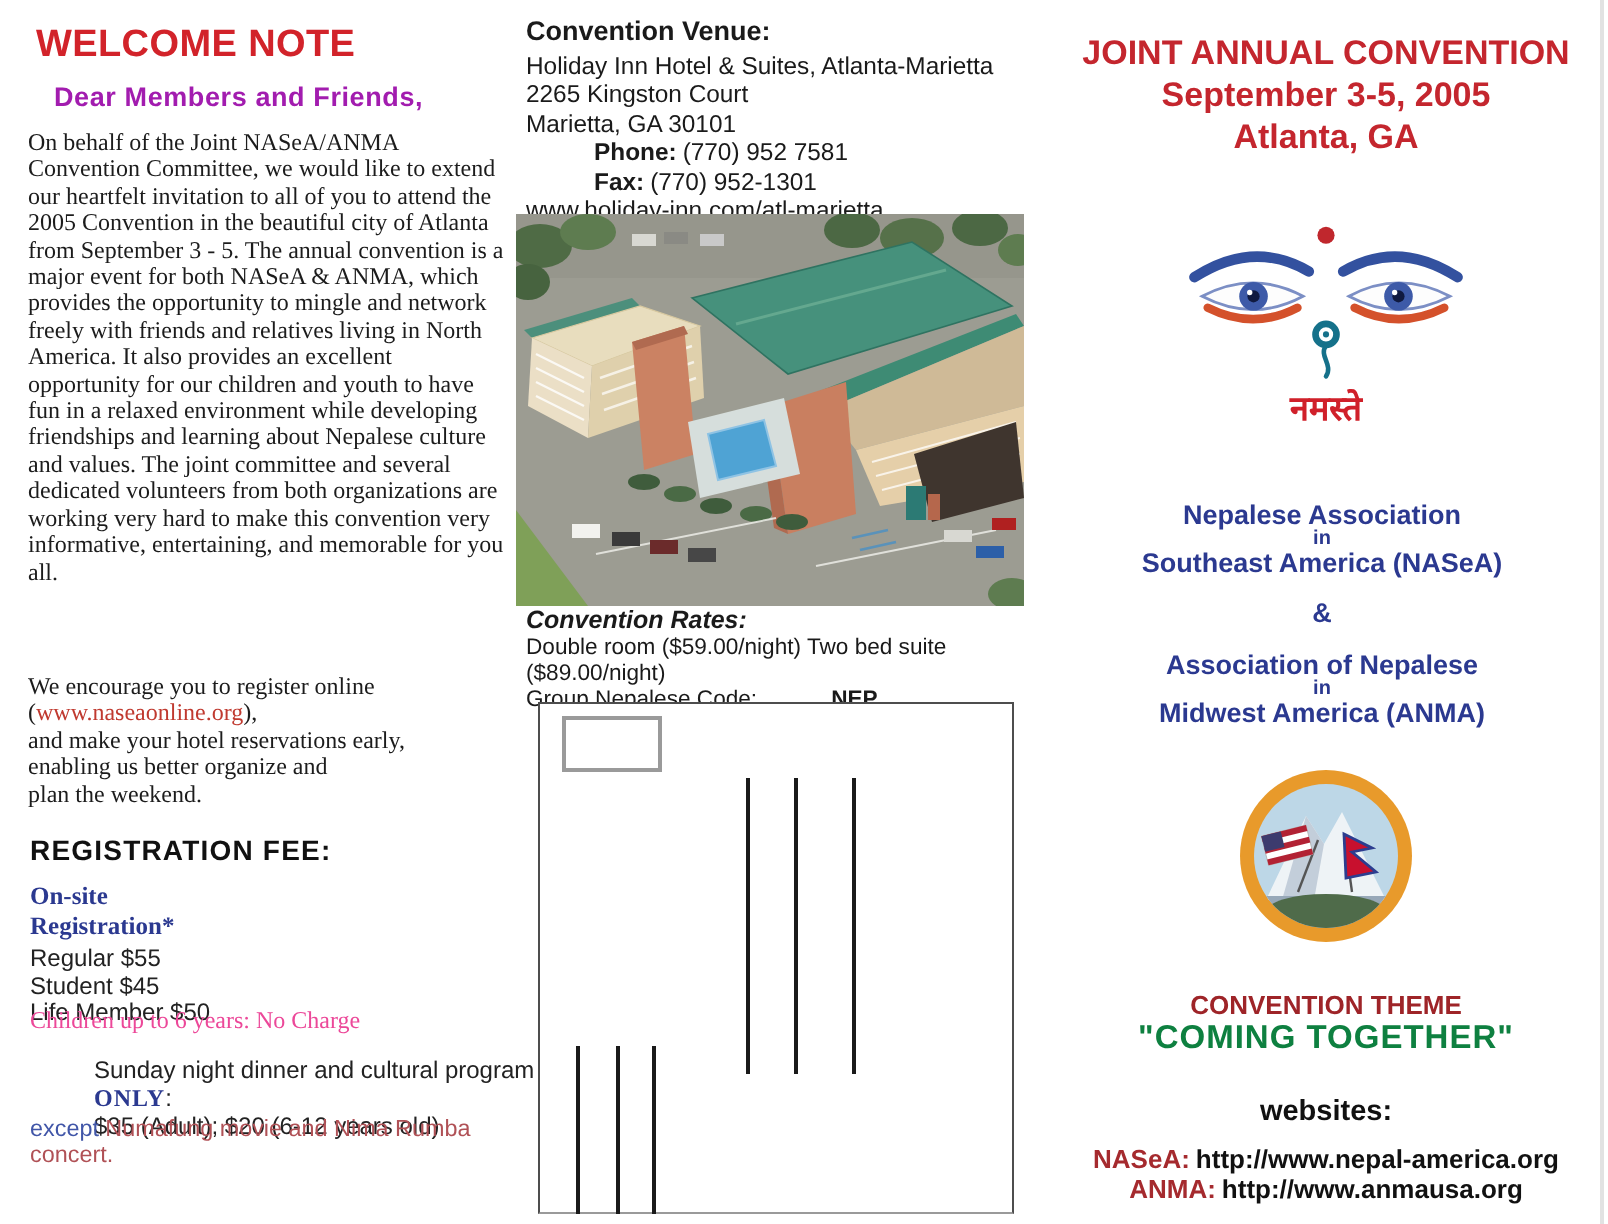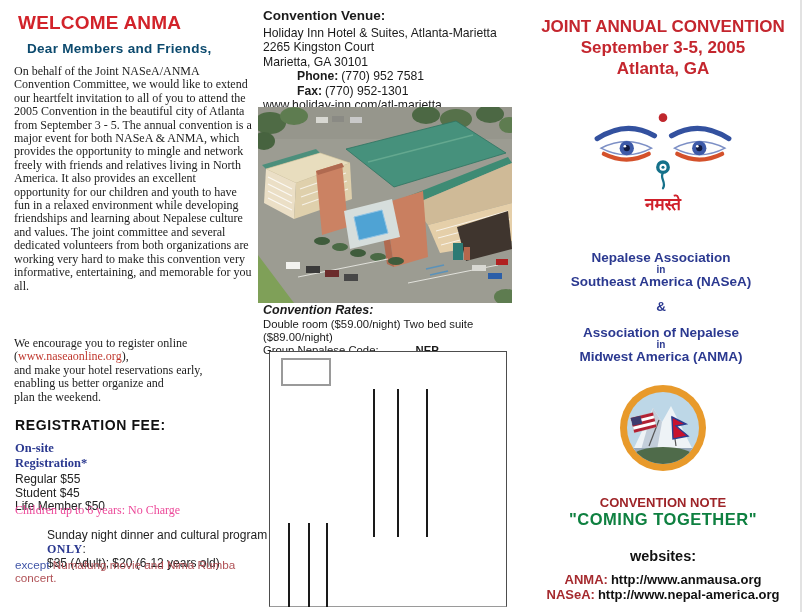--- a/index.html
+++ b/index.html
@@ -6,21 +6,21 @@
   html,body { background:#fff; }
   .page {
     position:relative; width:804px; height:612px; background:#ffffff;
     overflow:hidden; font-family:"Liberation Sans", sans-serif; color:#1a1a1a;
   }
   .page-edge { position:absolute; left:800px; top:0; width:2px; height:612px; background:#e2e2e2; }
 
   
   .col-left { position:absolute; left:13px; top:0; width:240px; height:612px; }
   .welcome-title { position:absolute; left:5px; top:12px; font-size:19px; font-weight:bold; color:#d2232a; letter-spacing:0.2px; }
-  .salutation { position:absolute; left:14px; top:41px; font-size:13.5px; font-weight:bold; color:#0c4a6e; letter-spacing:0.3px; }
+  .salutation { position:absolute; left:14px; top:41px; font-size:13.5px; font-weight:bold; color:#a21caf; letter-spacing:0.3px; }
   .body-serif { font-family:"Liberation Serif", serif; font-size:12px; line-height:13.4px; color:#1c1c1c; white-space:pre-line; }
   .para1 { position:absolute; left:1px; top:65px; width:239px; }
   .para2 { position:absolute; left:1px; top:337px; width:239px; }
   .inline-url { color:#c03a30; }
   .reg-title { position:absolute; left:2px; top:417px; font-size:14px; font-weight:bold; letter-spacing:0.6px; color:#111; }
   .reg-cols { position:absolute; left:2px; top:441px; display:flex; }
   .reg-col { width:110px; }
   .reg-col + .reg-col { margin-left:12px; }
   .reg-header { font-family:"Liberation Serif", serif; font-weight:bold; font-size:12.5px; color:#2b3990; margin-bottom:2px; }
   .reg-row { font-size:12px; line-height:13.6px; color:#222; }
@@ -61,21 +61,21 @@
   .websites-label { position:absolute; top:548px; left:0; right:0; color:#111; font-weight:bold; font-size:14.5px; }
   .site-links { position:absolute; top:572px; left:0; right:0; font-weight:bold; font-size:13px; line-height:15px; color:#111; }
   .site-label { color:#a52a2e; }
 </style>
 </head>
 <body>
 
 <div class="page">
 
   <div class="col-left">
-    <div class="welcome-title">WELCOME ANMA</div>
+    <div class="welcome-title">WELCOME NOTE</div>
     <div class="salutation">Dear Members and Friends,</div>
     <div class="body-serif para1">On behalf of the Joint NASeA/ANMA Convention Committee, we would like to extend our heartfelt invitation to all of you to attend the 2005 Convention in the beautiful city of Atlanta from September 3 - 5. The annual convention is a major event for both NASeA &amp; ANMA, which provides the opportunity to mingle and network freely with friends and relatives living in North America. It also provides an excellent opportunity for our children and youth to have fun in a relaxed environment while developing friendships and learning about Nepalese culture and values. The joint committee and several dedicated volunteers from both organizations are working very hard to make this convention very informative, entertaining, and memorable for you all.</div>
     <div class="body-serif para2"><span>We encourage you to register online
 (</span><span class="inline-url">www.naseaonline.org</span><span>),
 and make your hotel reservations early,
 enabling us better organize and
 plan the weekend.</span></div>
 
     <div class="reg-title">REGISTRATION FEE:</div>
 
@@ -249,23 +249,23 @@
             <rect x="13" y="37" width="23" height="3" fill="#b22234"></rect>
             <rect x="13" y="43" width="23" height="3" fill="#b22234"></rect>
             <rect x="13" y="31" width="10" height="8" fill="#3c3b6e"></rect>
           </g>
           <line x1="57" y1="62" x2="53" y2="33" stroke="#555555" stroke-width="1.2"></line>
           <path d="M53,33 L67,40 L57,42 L69,52 L54,55 Z" fill="#c8102e" stroke="#2c3d8f" stroke-width="1.4"></path>
         </g>
       </svg>
     </div>
 
-    <div class="theme-label">CONVENTION NOTE</div>
+    <div class="theme-label">CONVENTION THEME</div>
     <div class="theme-value">"COMING TOGETHER"</div>
     <div class="websites-label">websites:</div>
     <div class="site-links">
+      <div><span class="site-label">NASeA:</span><span class="val">http://www.nepal-america.org</span></div>
       <div><span class="site-label">ANMA:</span><span class="val">http://www.anmausa.org</span></div>
-      <div><span class="site-label">NASeA:</span><span class="val">http://www.nepal-america.org</span></div>
     </div>
   </div>
 
   <div class="page-edge"></div>
 </div>
 
 </body></html>

